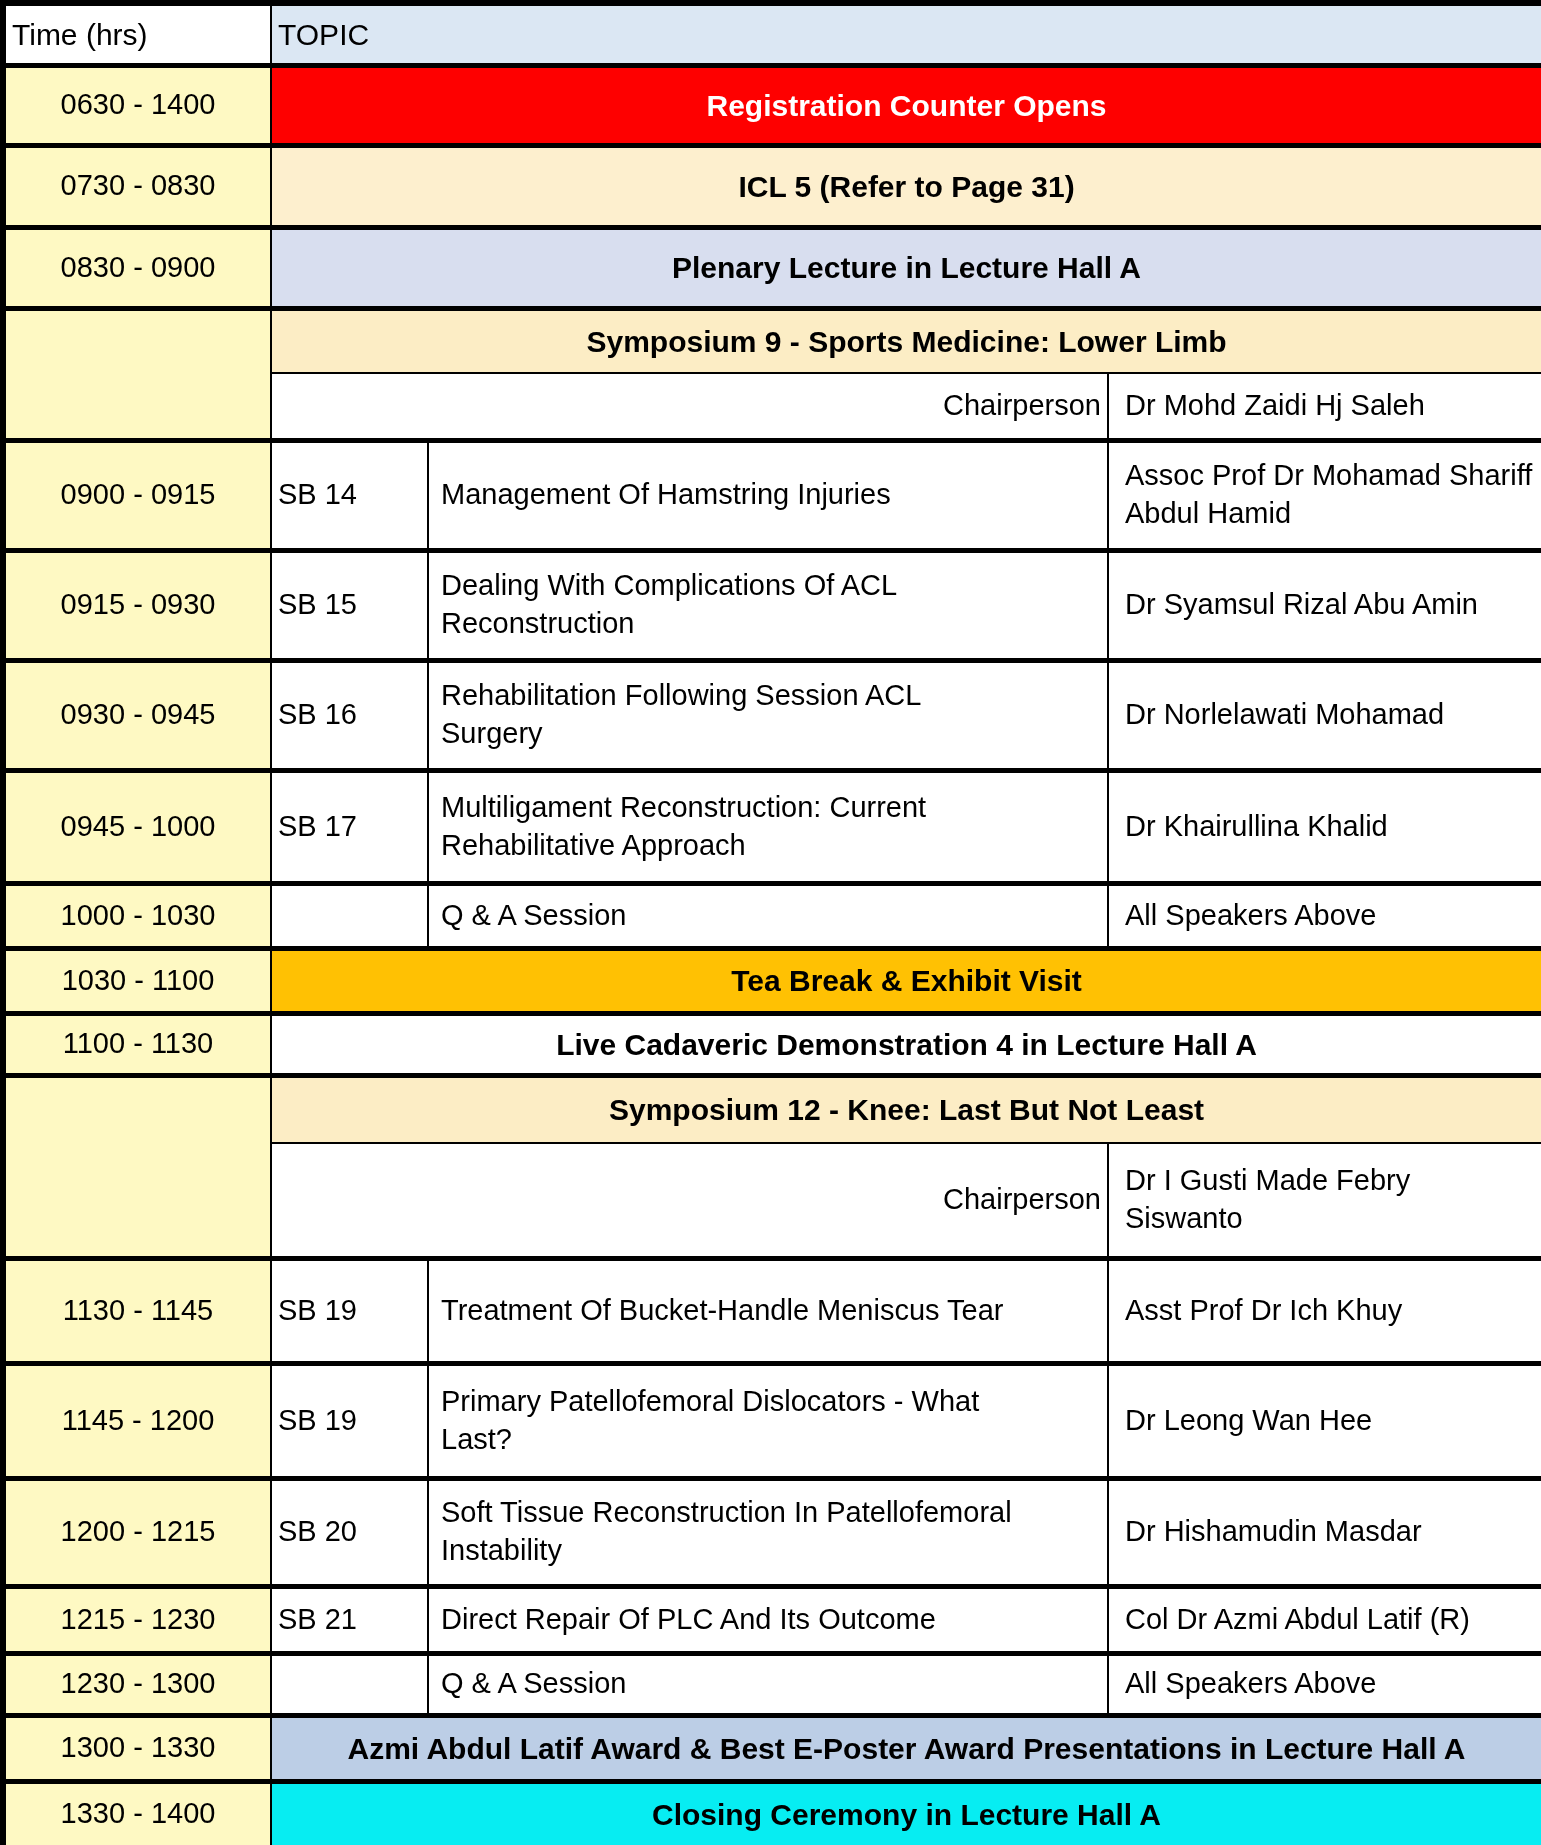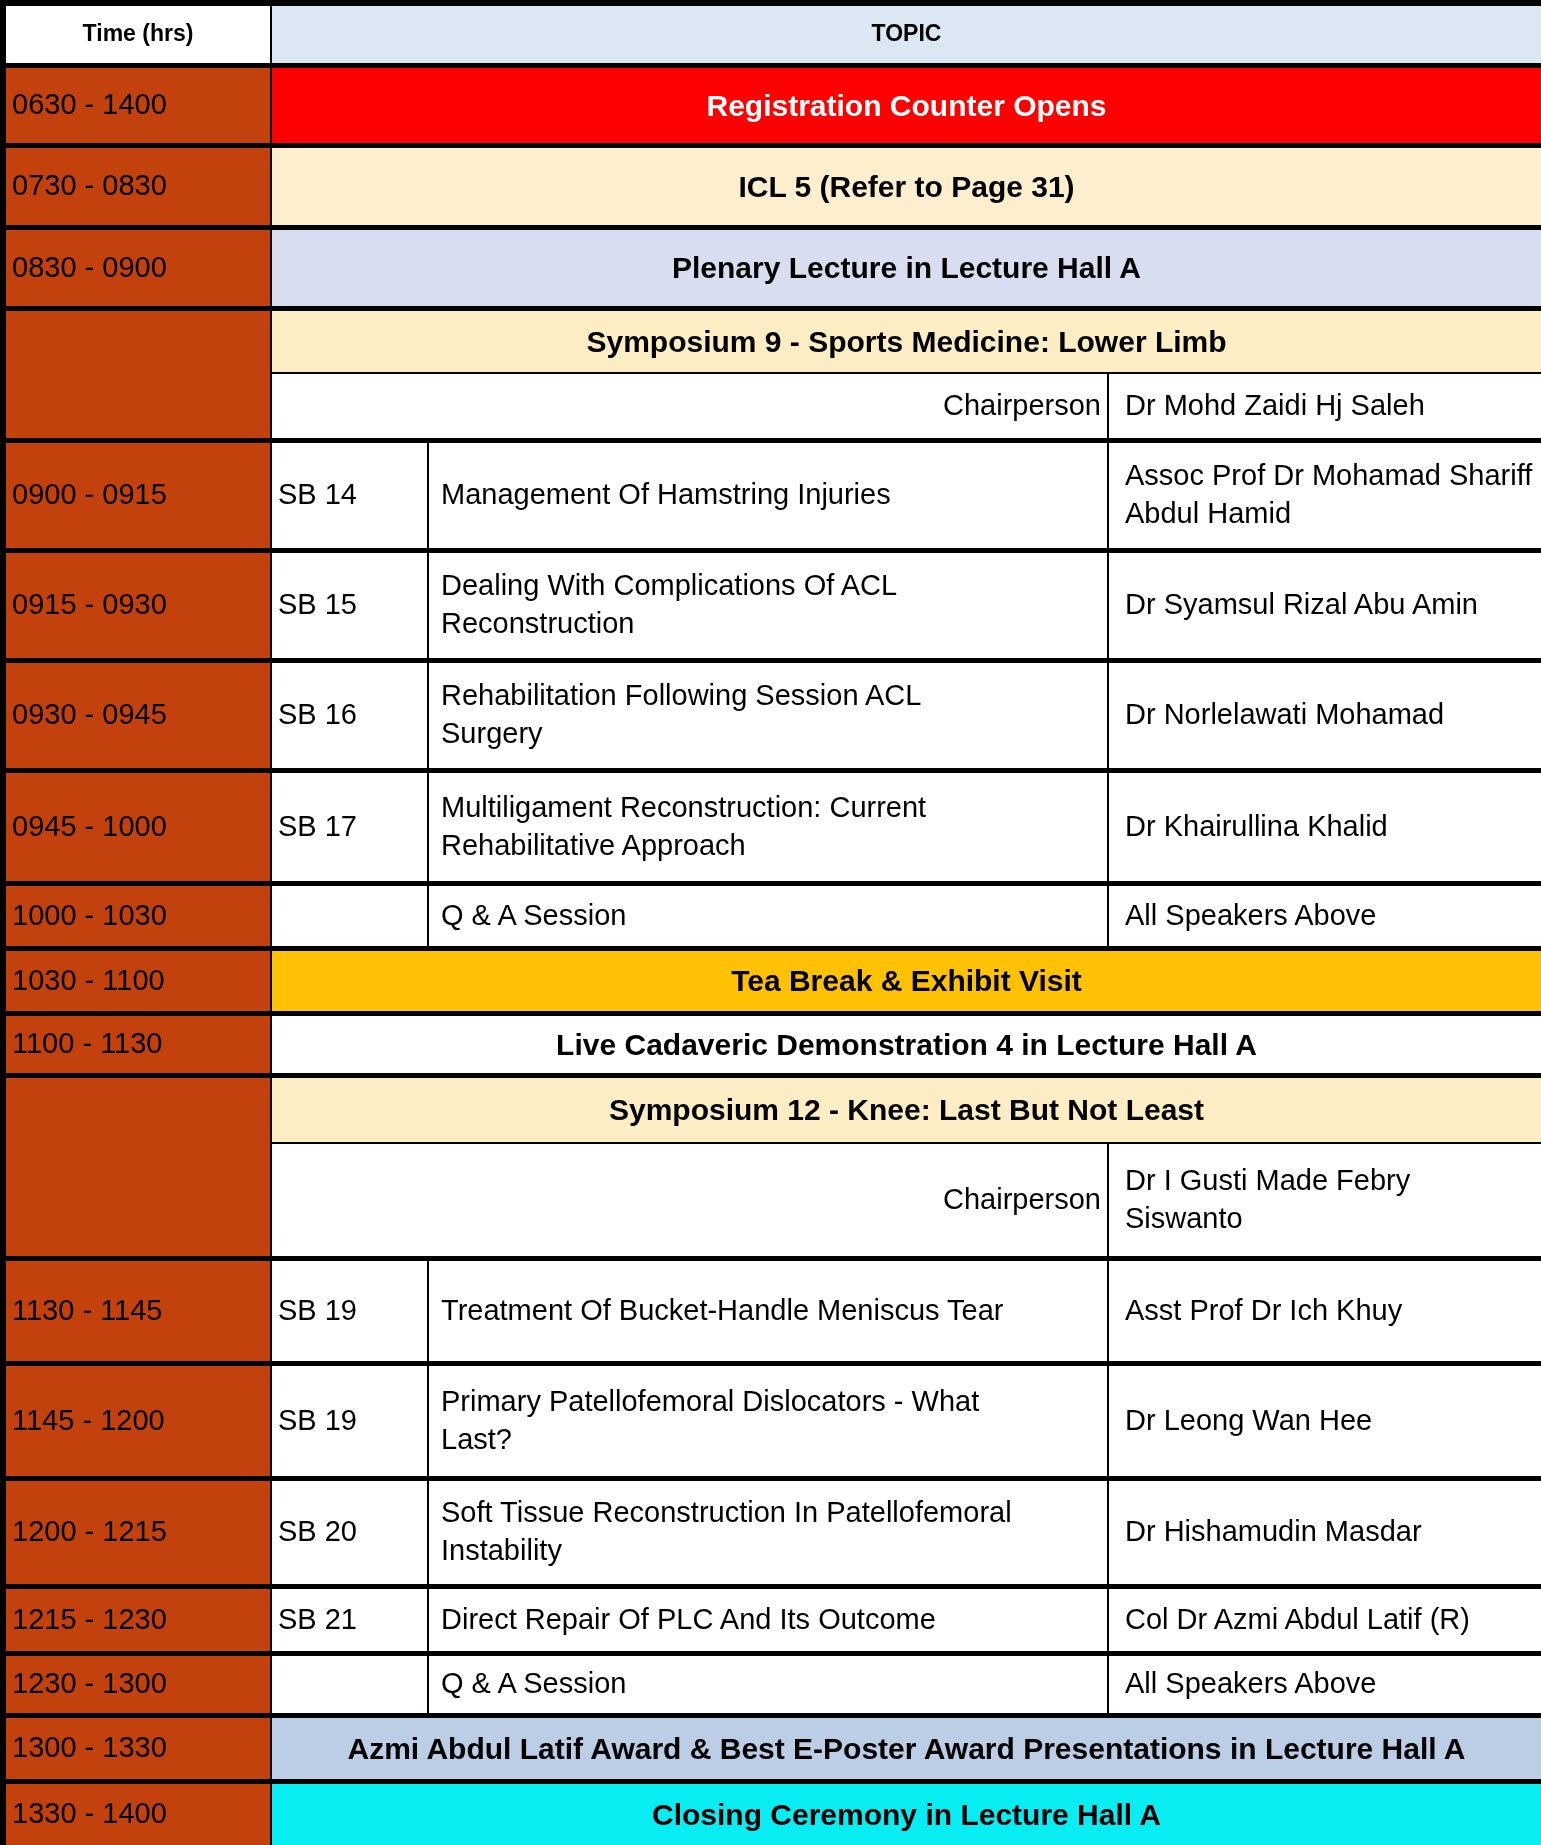--- a/index.html
+++ b/index.html
@@ -24,22 +24,22 @@
     line-height: 1.3;
     vertical-align: middle;
     overflow: hidden;
     padding: 4px 6px;
   }
   
   tr.hb > td, td.hb {
     border-bottom-width: 5px;
   }
   .time {
-    text-align: left;
-    background: #c2410c;
+    text-align: center;
+    background: #fef9c3;
   }
   .code {
     text-align: left;
   }
   .topic {
     text-align: left;
     padding: 6px 80px 6px 12px;
   }
   .speaker {
     text-align: left;
@@ -47,23 +47,22 @@
   }
   .chair {
     text-align: right;
   }
   .banner {
     font-weight: bold;
     text-align: center;
     font-size: 30px;
   }
   .colhead {
-    font-weight: bold;
-    text-align: center;
-    font-size: 23px;
+    font-weight: normal;
+    font-size: 30px;
   }
   .bg-head   { background: #dbe7f3; }
   .bg-red    { background: #fe0000; color: #ffffff; }
   .bg-cream  { background: #fdefce; }
   .bg-lav    { background: #d8deef; }
   .bg-sym    { background: #fcedc5; }
   .bg-amber  { background: #ffc103; }
   .bg-award  { background: #bccee6; }
   .bg-cyan   { background: #07edf2; }
 </style>

